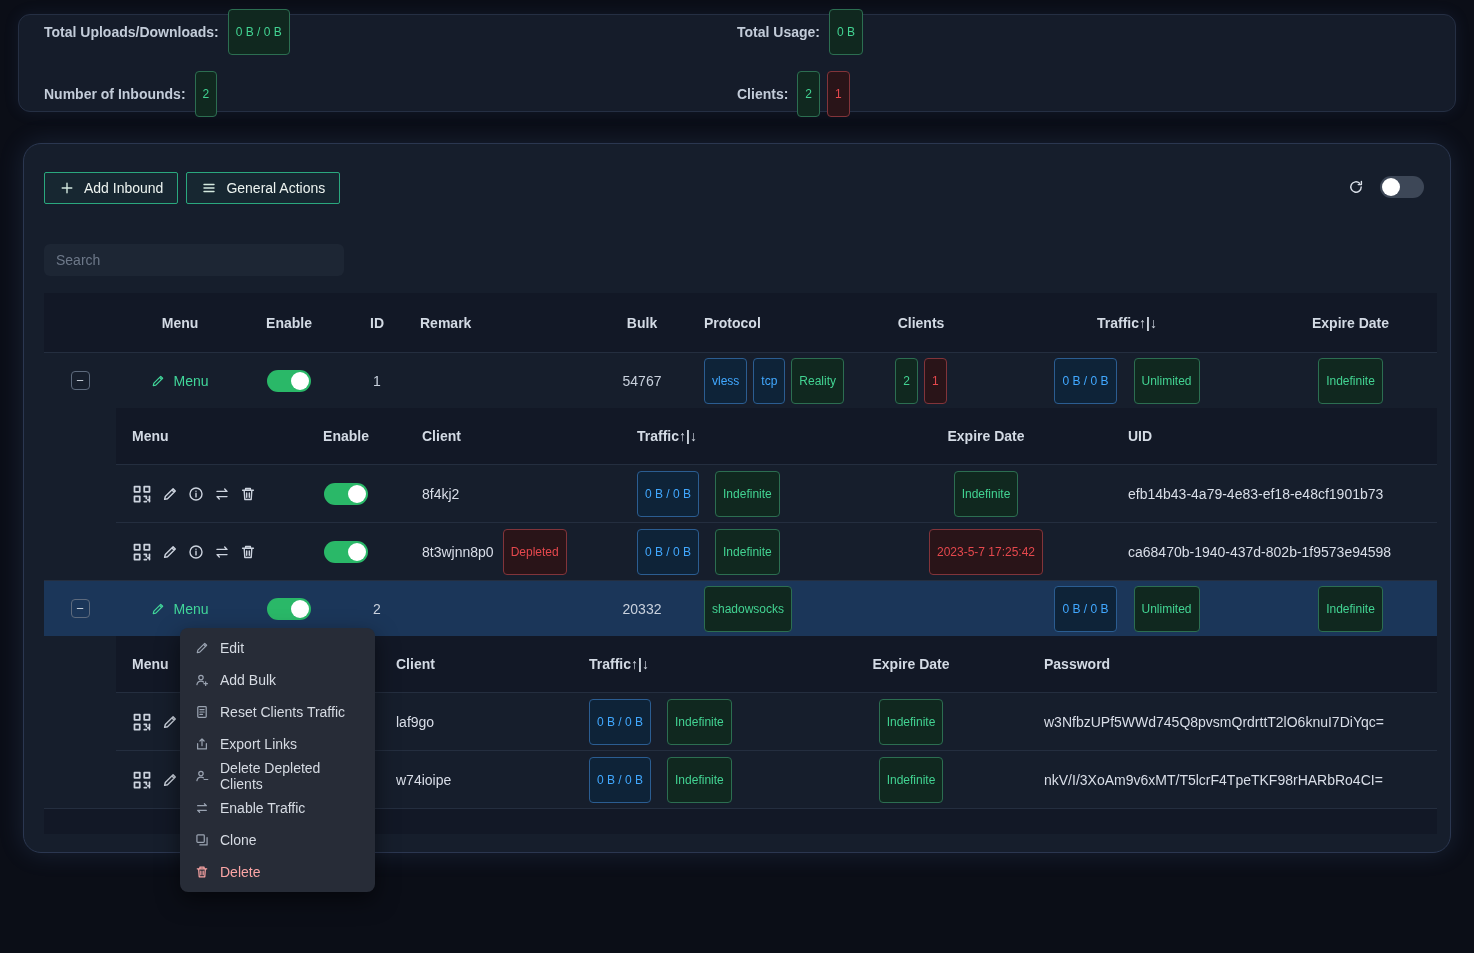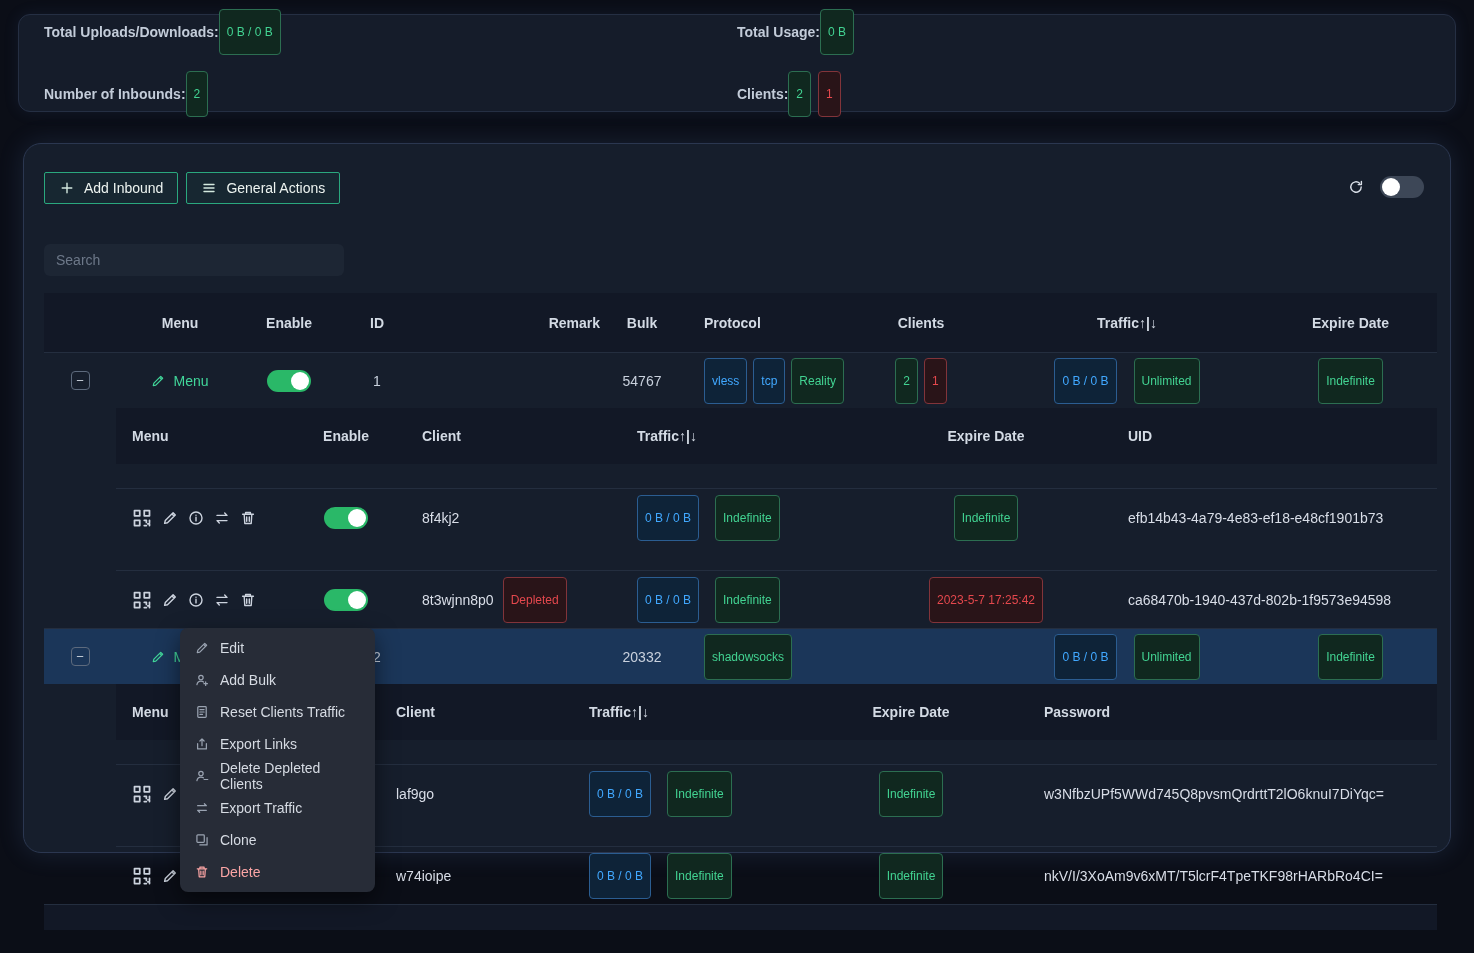--- a/index.html
+++ b/index.html
@@ -17,21 +17,21 @@
   .icon-sm svg { width: 14px; height: 14px; }
 
   
   .stats-card {
     position: absolute; left: 18px; top: 14px; right: 18px; height: 98px;
     background: #151c2a; border: 1px solid #252f43; border-radius: 12px;
     box-shadow: 0 0 16px rgba(90,130,210,.10);
     padding: 16px 25px;
     display: grid; grid-template-columns: 1fr 1fr; row-gap: 16px; align-content: center;
   }
-  .stat { display: flex; align-items: center; font-size: 14px; font-weight: 700; color: #c3ccd9; }
+  .stat { display: flex; align-items: center; gap: 9px; font-size: 14px; font-weight: 700; color: #c3ccd9; }
   .stat .badges { display: flex; gap: 7px; }
 
   .badge {
     display: inline-block; padding: 12px 7px; border-radius: 4px;
     font-size: 12px; font-weight: 400; line-height: 20px; white-space: nowrap;
   }
   .badge.green { color: #42d392; border: 1px solid #2c6e51; background: #10281f; }
   .badge.blue  { color: #41a8ff; border: 1px solid #2b5d91; background: #0e2338; }
   .badge.red   { color: #e5484d; border: 1px solid #82343a; background: #291418; }
 
@@ -72,39 +72,39 @@
     display: flex; align-items: center; height: 59px; background: #121826;
     font-weight: 700; color: #d3dae4;
   }
   .row { display: flex; align-items: center; height: 56px; border-top: 1px solid #242e3f; }
   .row.highlight { background: #1b3659; }
 
   .c-expand  { width: 72px;  display: flex; justify-content: center; }
   .c-menu    { width: 128px; display: flex; justify-content: center; }
   .c-enable  { width: 90px;  display: flex; justify-content: center; }
   .c-id      { width: 86px;  text-align: center; }
-  .c-remark  { width: 180px; text-align: right; }
+  .c-remark  { width: 180px; text-align: left; }
   .c-port    { width: 84px;  text-align: center; }
   .c-proto   { width: 168px; padding-left: 20px; display: flex; align-items: center; gap: 6px; }
   .c-clients { width: 138px; display: flex; justify-content: center; gap: 6px; }
   .c-traffic { width: 274px; display: flex; justify-content: center; gap: 17px; }
   .c-expire  { flex: 1; display: flex; justify-content: center; }
 
   .expand-btn {
     width: 19px; height: 19px; border: 1px solid #5d6a7d; border-radius: 4px;
     background: transparent; color: #cdd4de; font-size: 13px; line-height: 16px;
     cursor: pointer; font-family: inherit;
   }
   .menu-link { color: #41d69a; display: inline-flex; align-items: center; gap: 8px; cursor: pointer; }
   .menu-link .icon { color: #41d69a; }
 
   
   .sub-table { margin-left: 72px; }
   .sub-thead { height: 56px; display: flex; align-items: center; background: #121826; font-weight: 700; color: #d3dae4; }
-  .sub-row { height: 58px; display: flex; align-items: center; border-top: 1px solid #242e3f; color: #d9dee8; margin-top: 24px; }
+  .sub-row { height: 58px; display: flex; align-items: center; border-top: 1px solid #242e3f; color: #d9dee8; }
   .action-icons { display: flex; align-items: center; gap: 10px; color: #ccd3de; }
   .action-icons .icon { cursor: pointer; }
 
   .s1-menu    { width: 190px; padding-left: 16px; }
   .s1-enable  { width: 80px;  display: flex; justify-content: center; }
   .s1-client  { width: 230px; padding-left: 36px; display: flex; align-items: center; gap: 9px; }
   .s1-traffic { width: 290px; padding-left: 21px; display: flex; align-items: center; gap: 16px; }
   .s1-expire  { width: 160px; display: flex; justify-content: center; }
   .s1-uid     { flex: 1; padding-left: 62px; }
 
@@ -533,21 +533,21 @@
           </svg>
         </span>
       <span>Delete Depleted Clients</span>
     </div>
     <div class="menu-item">
       <span class="icon icon-sm">
           <svg viewBox="0 0 16 16" fill="none" stroke="currentColor" stroke-width="1.4" stroke-linecap="round" stroke-linejoin="round">
             <path d="M3 5.4h10l-2.3-2.3M13 10.6H3l2.3 2.3"></path>
           </svg>
         </span>
-      <span>Export Traffic</span>
+      <span>Enable Traffic</span>
     </div>
     <div class="menu-item">
       <span class="icon icon-sm">
           <svg viewBox="0 0 16 16" fill="none" stroke="currentColor" stroke-width="1.4" stroke-linecap="round" stroke-linejoin="round">
             <rect x="2.2" y="2.2" width="8.4" height="8.4" rx="1"></rect>
             <path d="M5.6 13.6h8.2V5.4"></path>
           </svg>
         </span>
       <span>Clone</span>
     </div>

